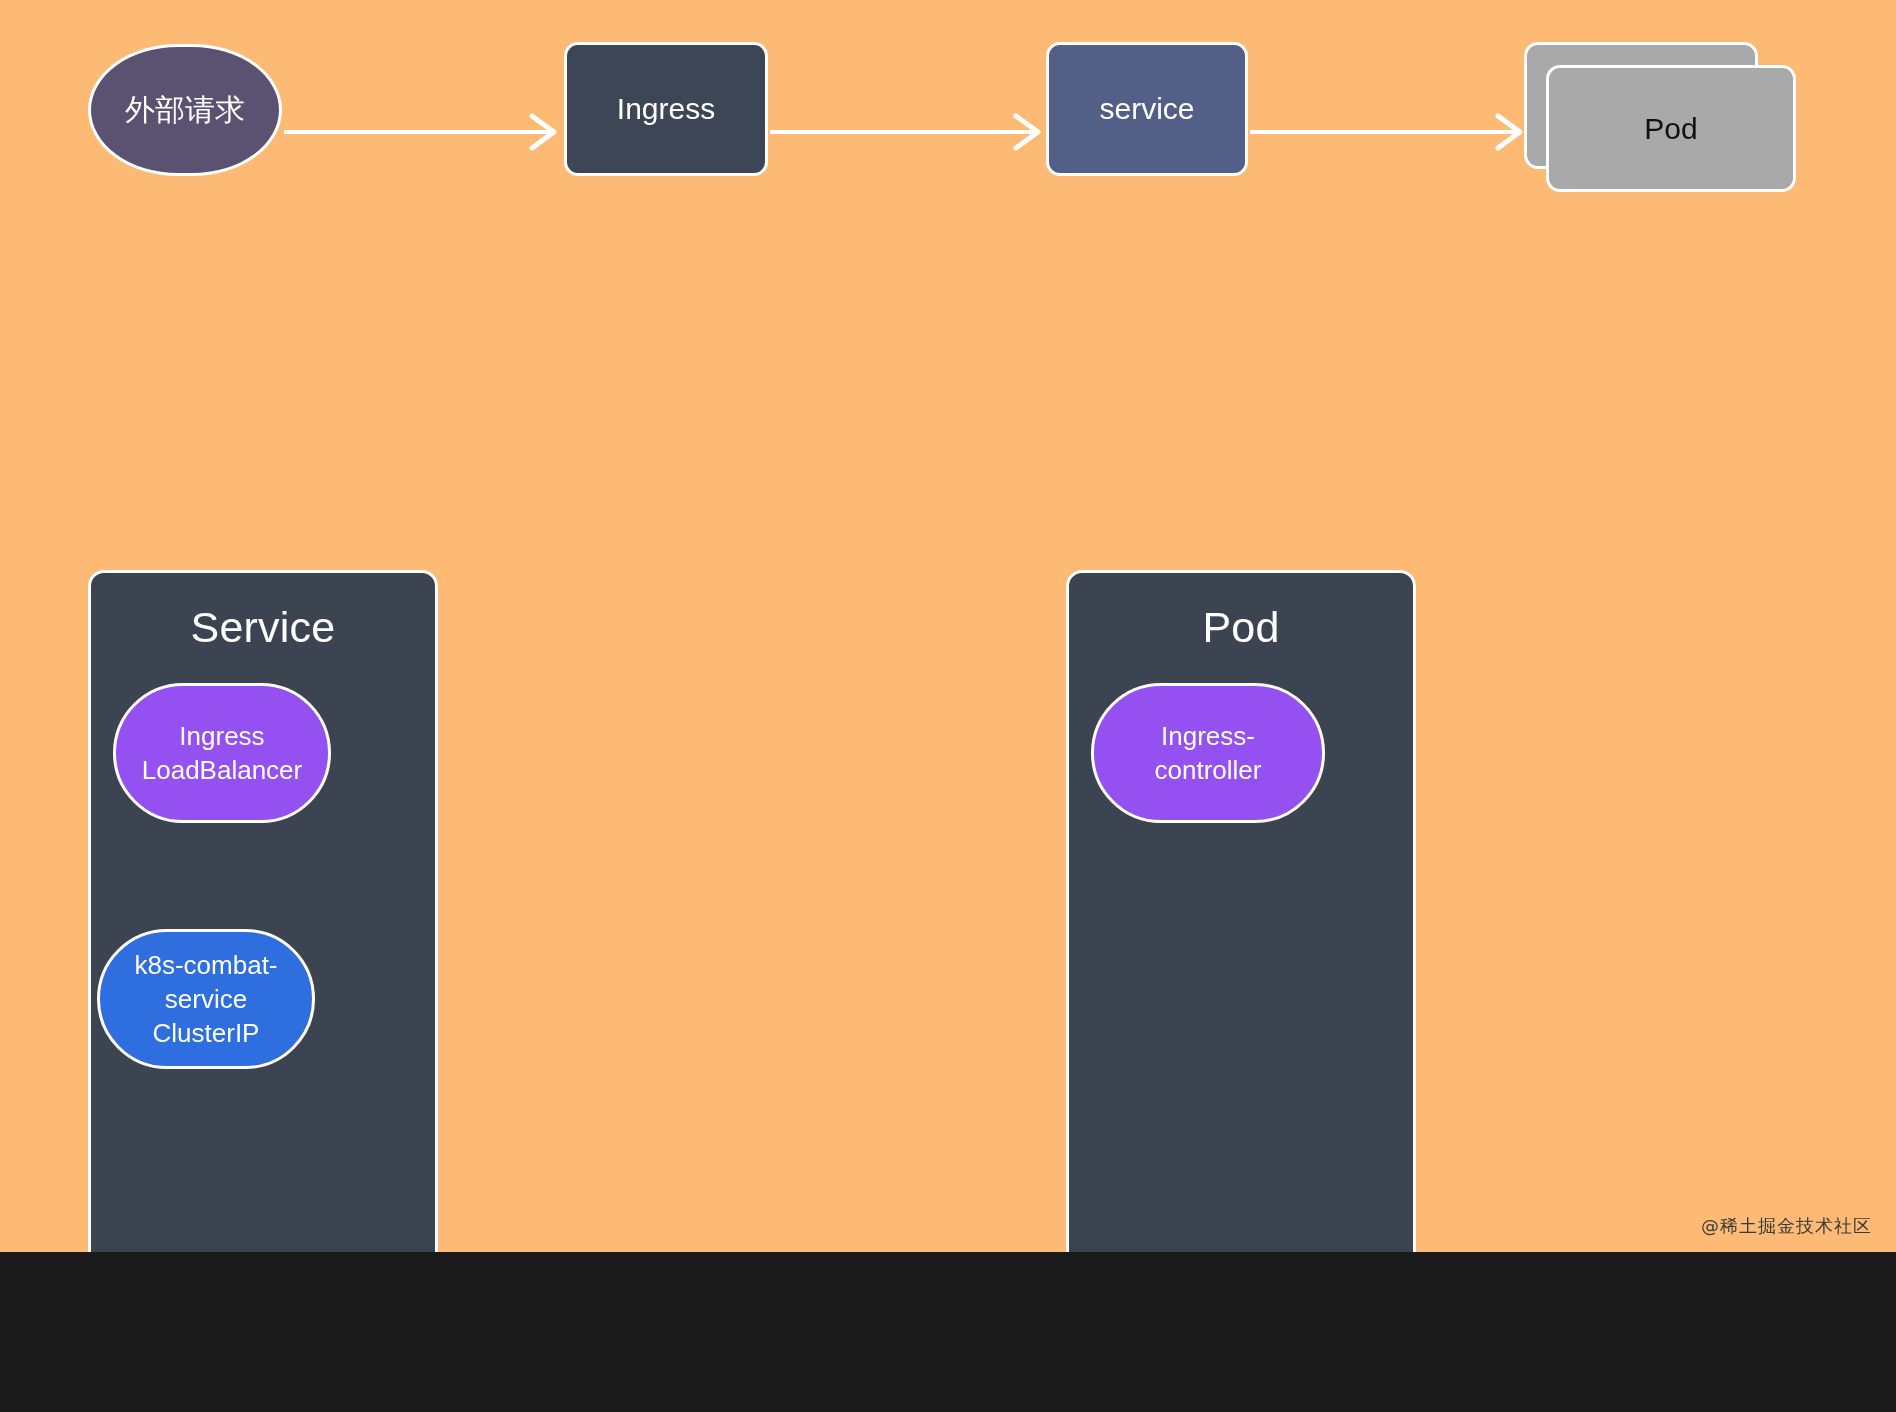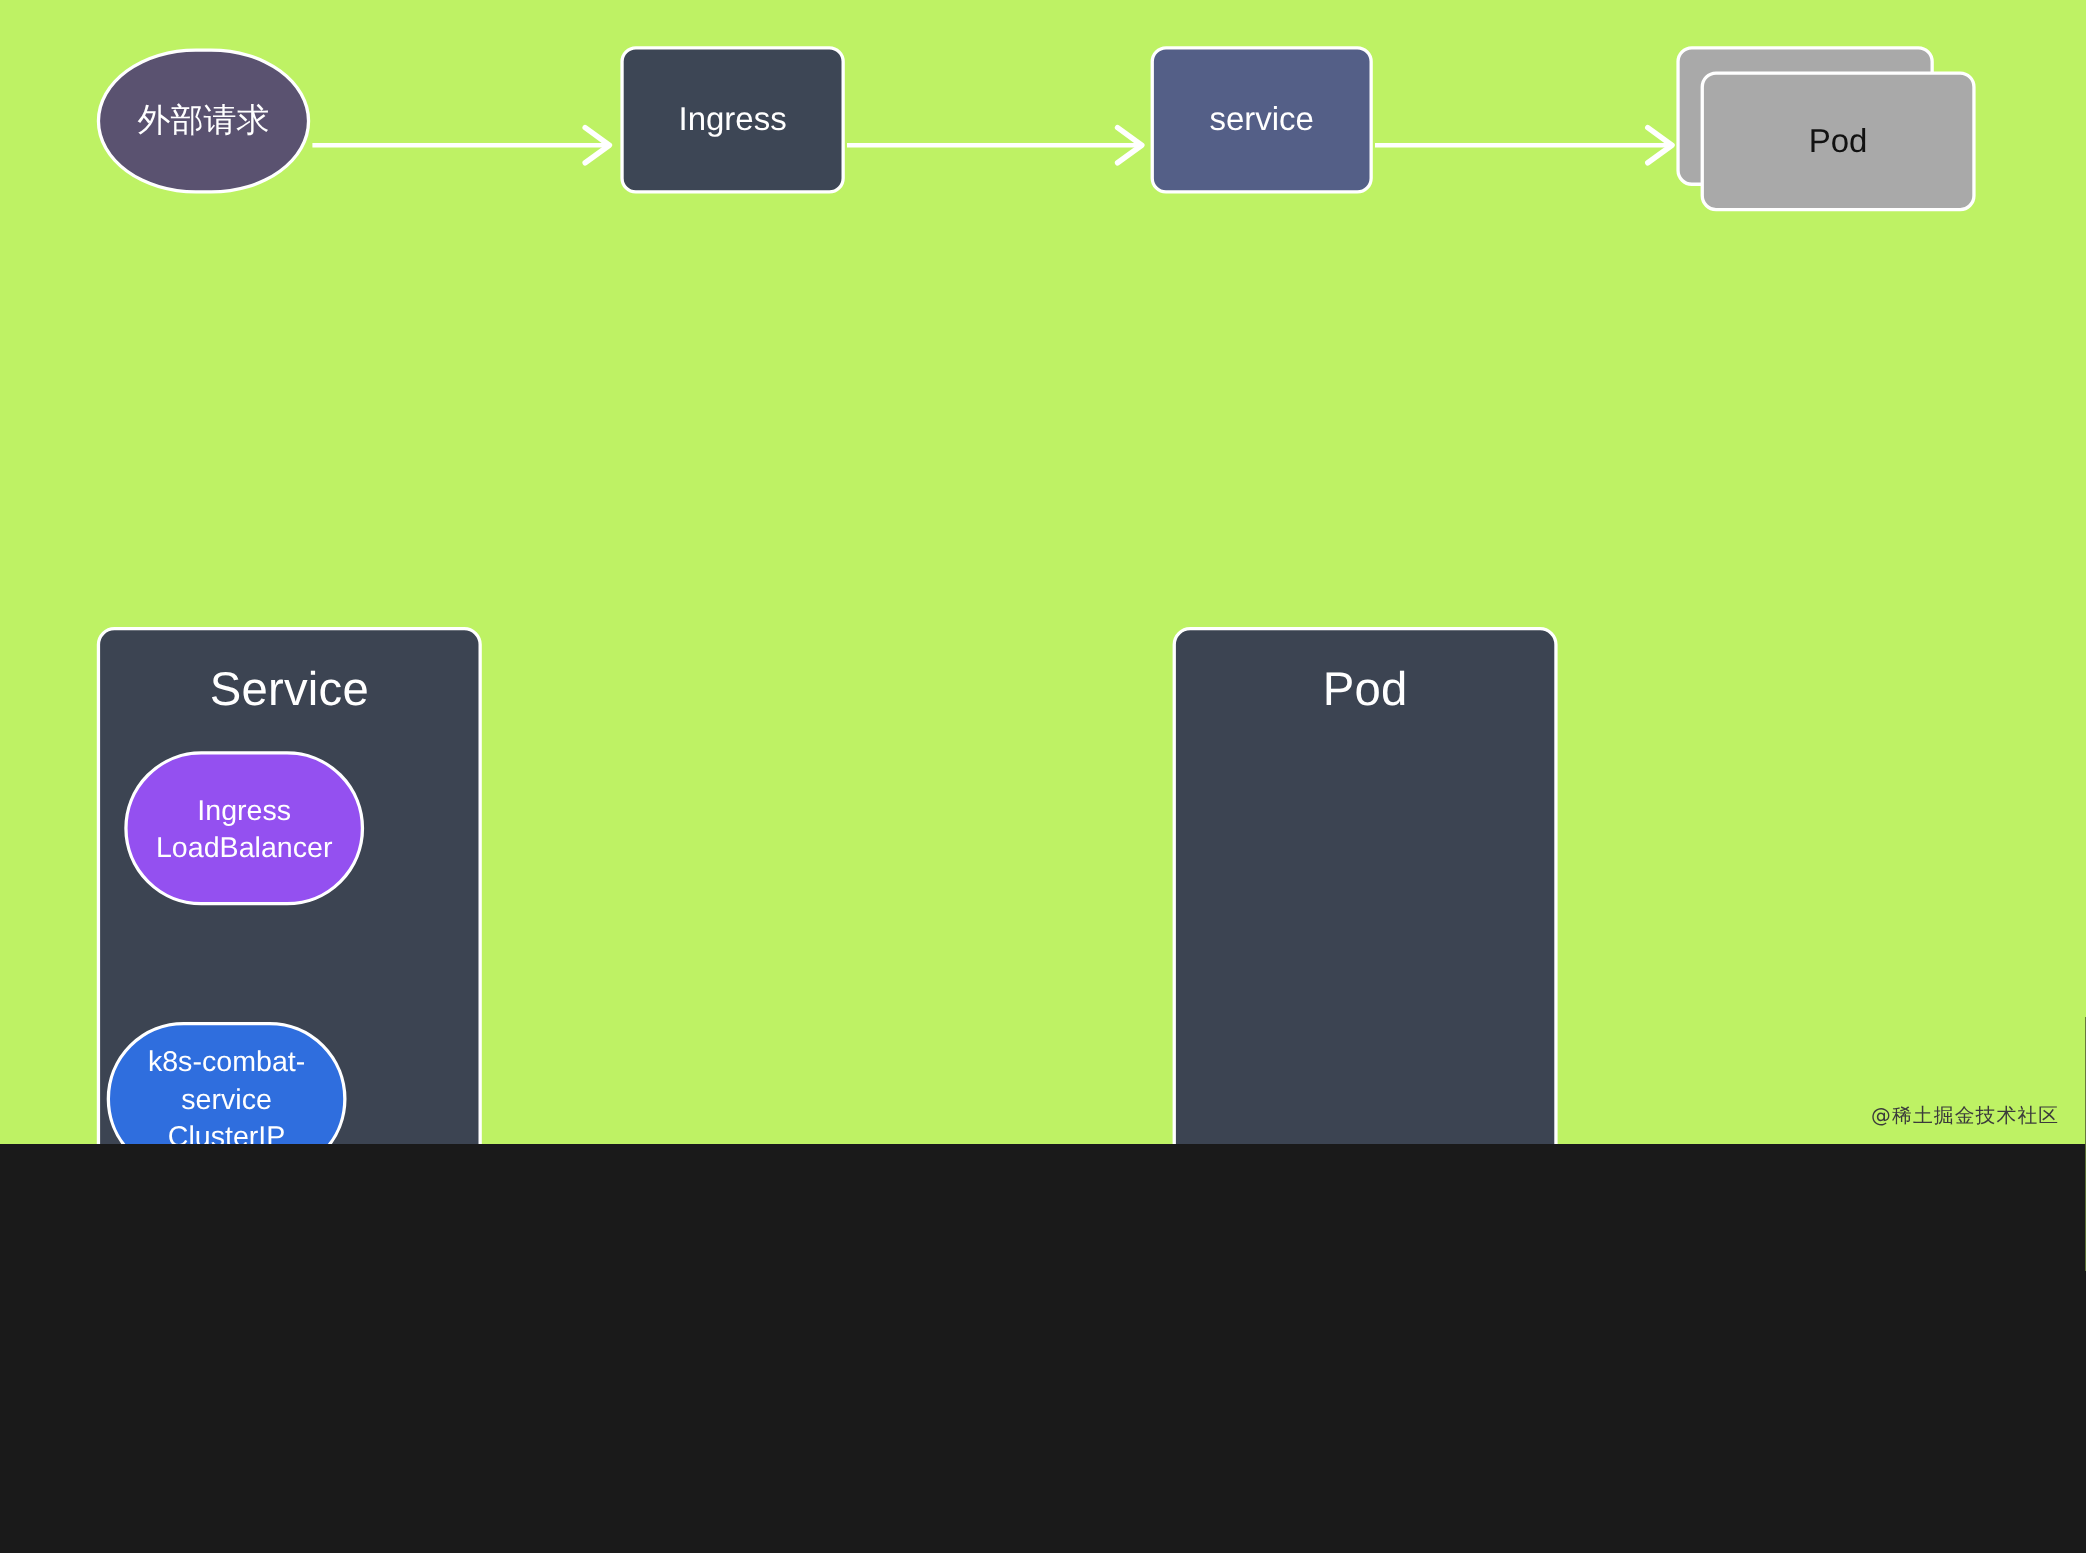--- a/index.html
+++ b/index.html
@@ -8,22 +8,22 @@
     padding: 0;
     background: #1a1a1a;
   }
   body {
     font-family: "Liberation Sans", "DejaVu Sans", sans-serif;
   }
 
   #canvas {
     position: relative;
     width: 1896px;
-    height: 1040px;
-    background: #bef264;
+    height: 1252px;
+    background: #fdba74;
     overflow: hidden;
   }
 
   
   .node {
     position: absolute;
     box-sizing: border-box;
     display: flex;
     flex-direction: column;
     align-items: center;
@@ -236,19 +236,23 @@
         <span>service</span>
         <span class="bold">ClusterIP</span>
       </div>
     </div>
   </div>
 
   <div class="group-panel" id="panel-pod">
     <div class="group-title">Pod</div>
 
     <div class="pill-wrap">
+      <div class="pill pill-purple" id="pill-ingress-ctl">
+        <span>Ingress-</span>
+        <span>controller</span>
+      </div>
 
     </div>
   </div>
 
   <div id="watermark">@稀土掘金技术社区</div>
 
 </div>
 
 </body></html>

